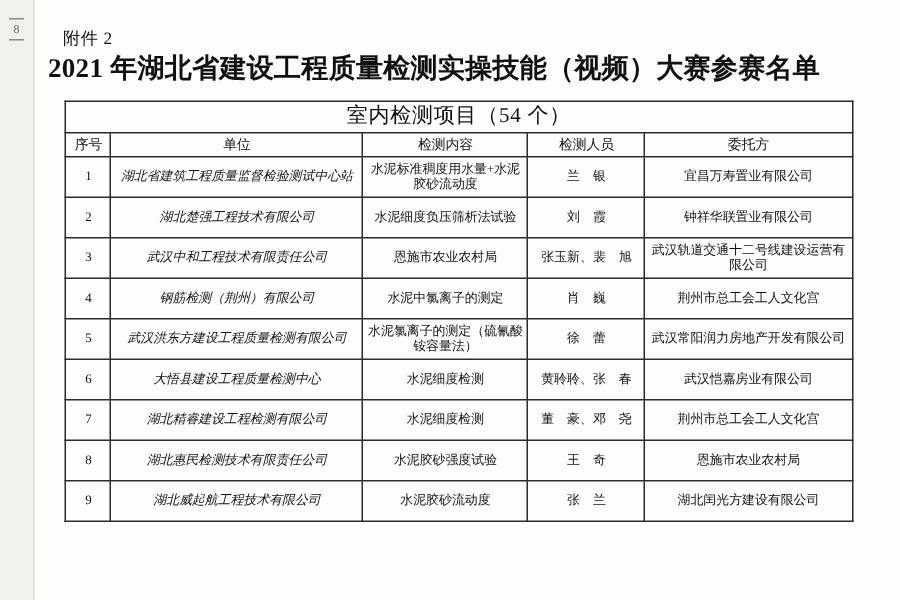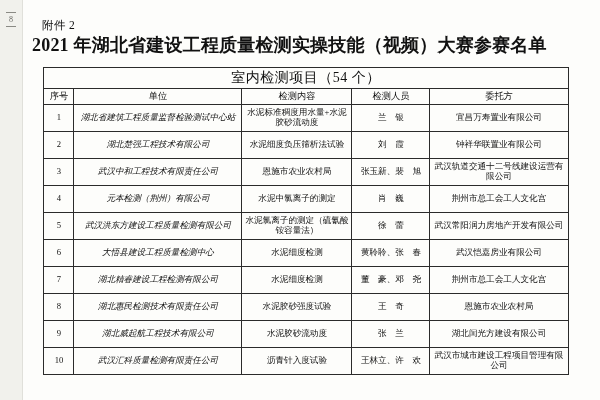--- a/index.html
+++ b/index.html
@@ -152,21 +152,21 @@
         </tr>
         <tr class="row-tall">
           <td>3</td>
           <td class="cell-unit">武汉中和工程技术有限责任公司</td>
           <td>恩施市农业农村局</td>
           <td>张玉新、裴　旭</td>
           <td>武汉轨道交通十二号线建设运营有限公司</td>
         </tr>
         <tr class="row-tall">
           <td>4</td>
-          <td class="cell-unit">元本检测（荆州）有限公司</td>
+          <td class="cell-unit">钢筋检测（荆州）有限公司</td>
           <td>水泥中氯离子的测定</td>
           <td>肖　巍</td>
           <td>荆州市总工会工人文化宫</td>
         </tr>
         <tr class="row-tall">
           <td>5</td>
           <td class="cell-unit">武汉洪东方建设工程质量检测有限公司</td>
           <td>水泥氯离子的测定（硫氰酸铵容量法）</td>
           <td>徐　蕾</td>
           <td>武汉常阳润力房地产开发有限公司</td>
@@ -192,24 +192,17 @@
           <td>王　奇</td>
           <td>恩施市农业农村局</td>
         </tr>
         <tr class="row-tall">
           <td>9</td>
           <td class="cell-unit">湖北威起航工程技术有限公司</td>
           <td>水泥胶砂流动度</td>
           <td>张　兰</td>
           <td>湖北闰光方建设有限公司</td>
         </tr>
-        <tr class="row-tall">
-          <td>10</td>
-          <td class="cell-unit">武汉汇科质量检测有限责任公司</td>
-          <td>沥青针入度试验</td>
-          <td>王林立、许　欢</td>
-          <td>武汉市城市建设工程项目管理有限公司</td>
-        </tr>
       </tbody>
     </table>
 
   </div>
 </div>
 
 </body></html>

